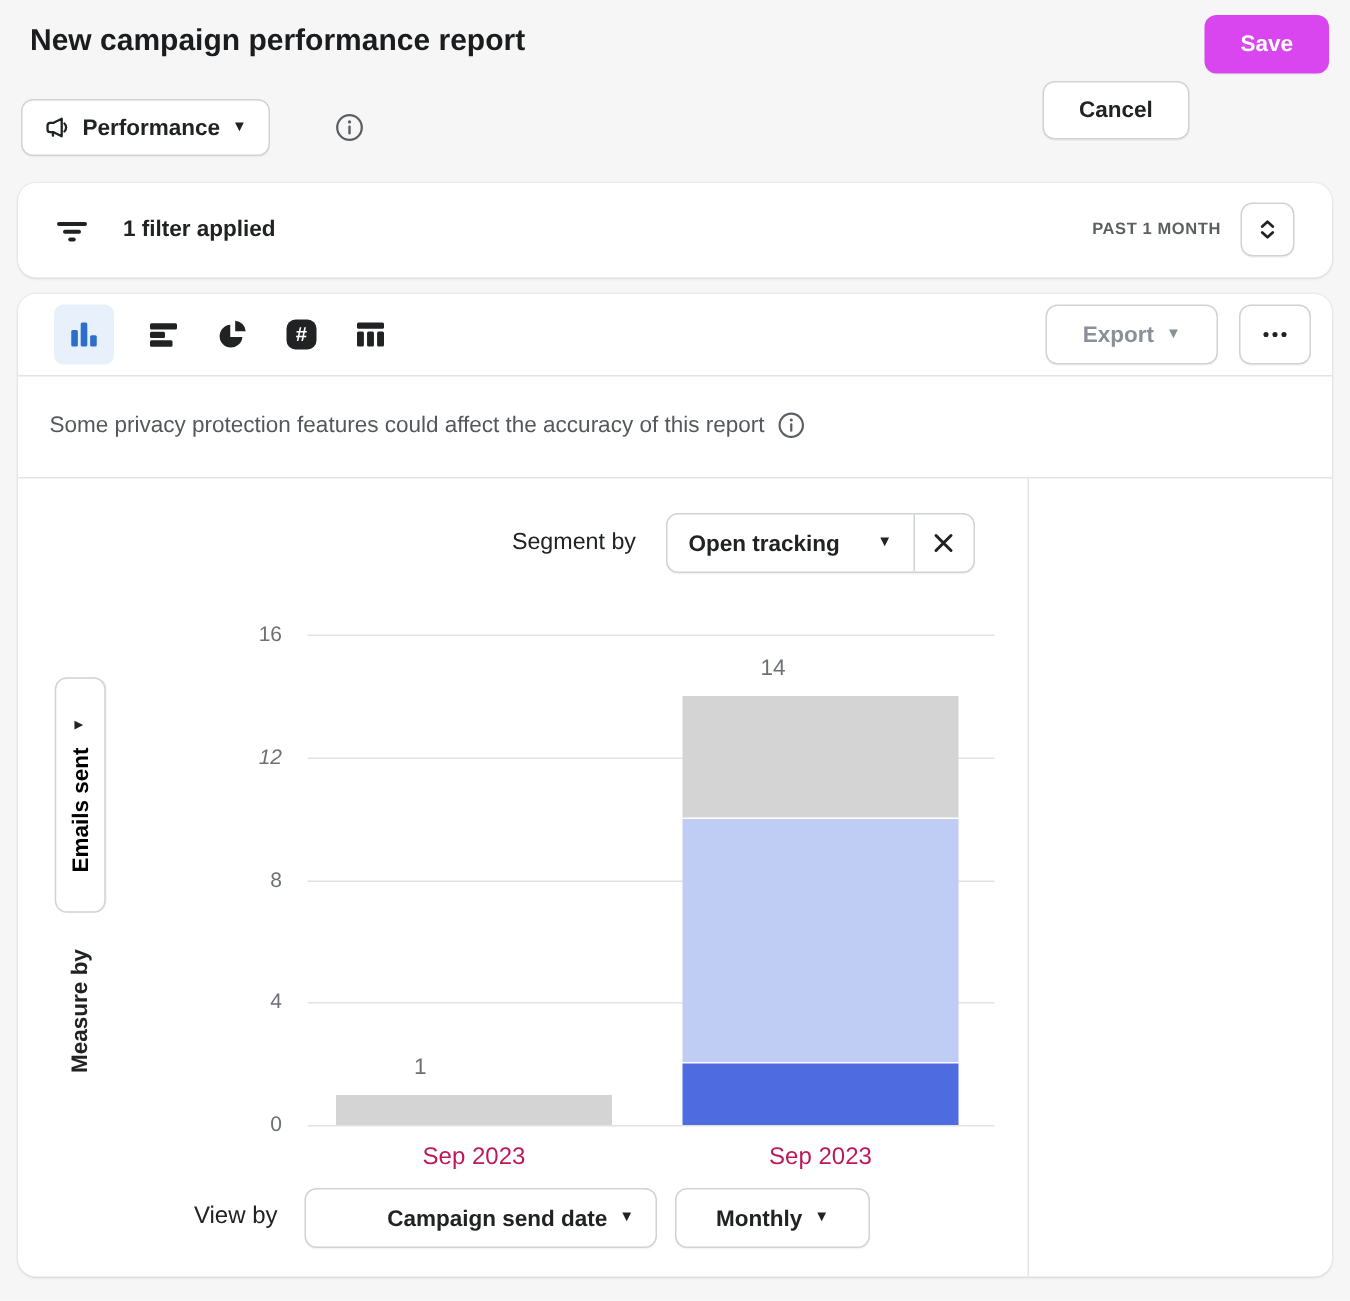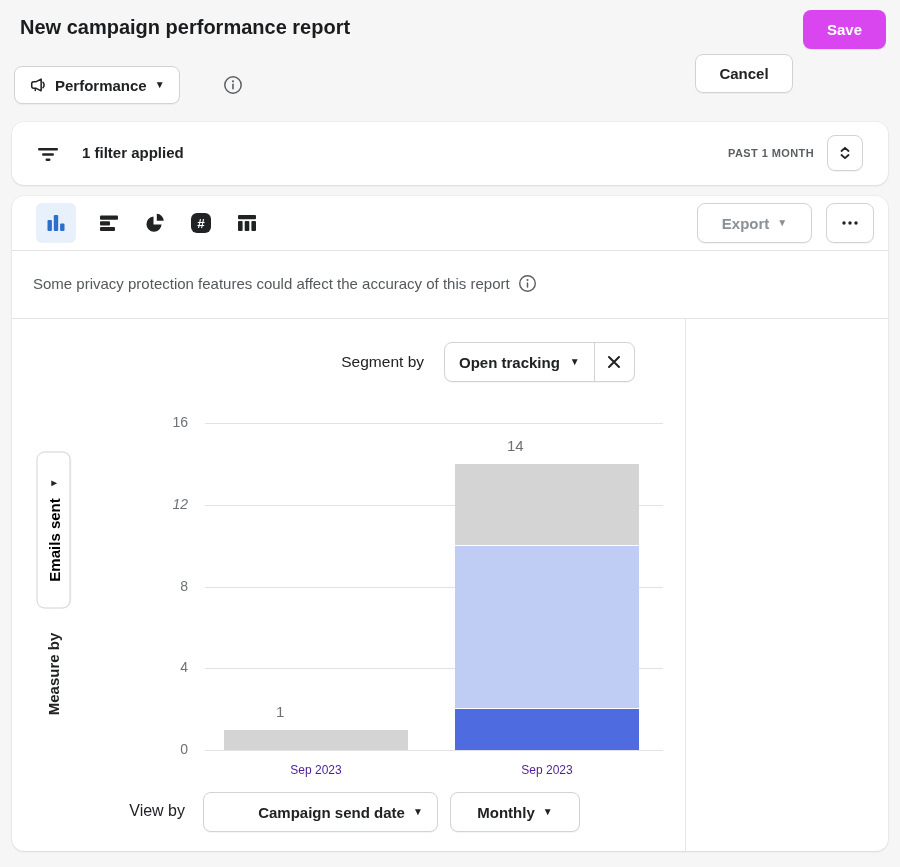--- a/index.html
+++ b/index.html
@@ -50,30 +50,30 @@
 
   
   .chart-region { position:absolute; left:0; top:123px; width:673px; height:532px; }
   .v-divider { position:absolute; left:673px; top:123px; width:1px; height:532px; background:#e3e4e6; }
 
   .segment-label { position:absolute; left:302px; top:34px; width:110px; text-align:right;
                    font-size:15.5px; color:#202223; }
   .segment-group { position:absolute; left:432px; top:23px; height:40px; display:flex;
                    background:#fff; border:1px solid #d0d3d6; border-radius:8px; overflow:hidden;
                    box-shadow:0 1px 0 rgba(0,0,0,.04); }
-  .segment-main { display:flex; align-items:center; gap:10px; padding:0 14px;
+  .segment-main { display:flex; align-items:center; gap:25px; padding:0 14px;
                   font-size:15px; font-weight:600; cursor:pointer; }
   .segment-close { width:40px; display:flex; align-items:center; justify-content:center;
                    border-left:1px solid #d0d3d6; cursor:pointer; }
 
   .gridline { position:absolute; height:1px; background:#e2e2e2; }
   .ytick { position:absolute; width:46px; text-align:right; font-size:14px; color:#6d7175; }
   .bar-seg { position:absolute; }
   .bar-total { position:absolute; width:80px; text-align:left; font-size:15px; color:#6d7175; }
-  .xlabel { position:absolute; width:140px; text-align:center; font-size:12px; color:#4c1d95; }
+  .xlabel { position:absolute; width:140px; text-align:center; font-size:16px; color:#be185d; }
 
   .vertical-btn { position:absolute; left:-37px; top:194px; width:157px; height:34px;
                   transform:rotate(-90deg); display:flex; align-items:center; justify-content:center;
                   gap:10px; background:#fff; border:1px solid #d0d3d6; border-radius:8px;
                   font-size:15px; font-weight:600; cursor:pointer; box-shadow:0 1px 0 rgba(0,0,0,.04); }
   .measure-label { position:absolute; left:-17px; top:345px; width:120px; height:20px;
                    transform:rotate(-90deg); text-align:center; font-size:15px; font-weight:600; }
 
   .viewby-label { position:absolute; left:98px; top:483px; width:75px; text-align:right;
                   font-size:16px; color:#202223; }

